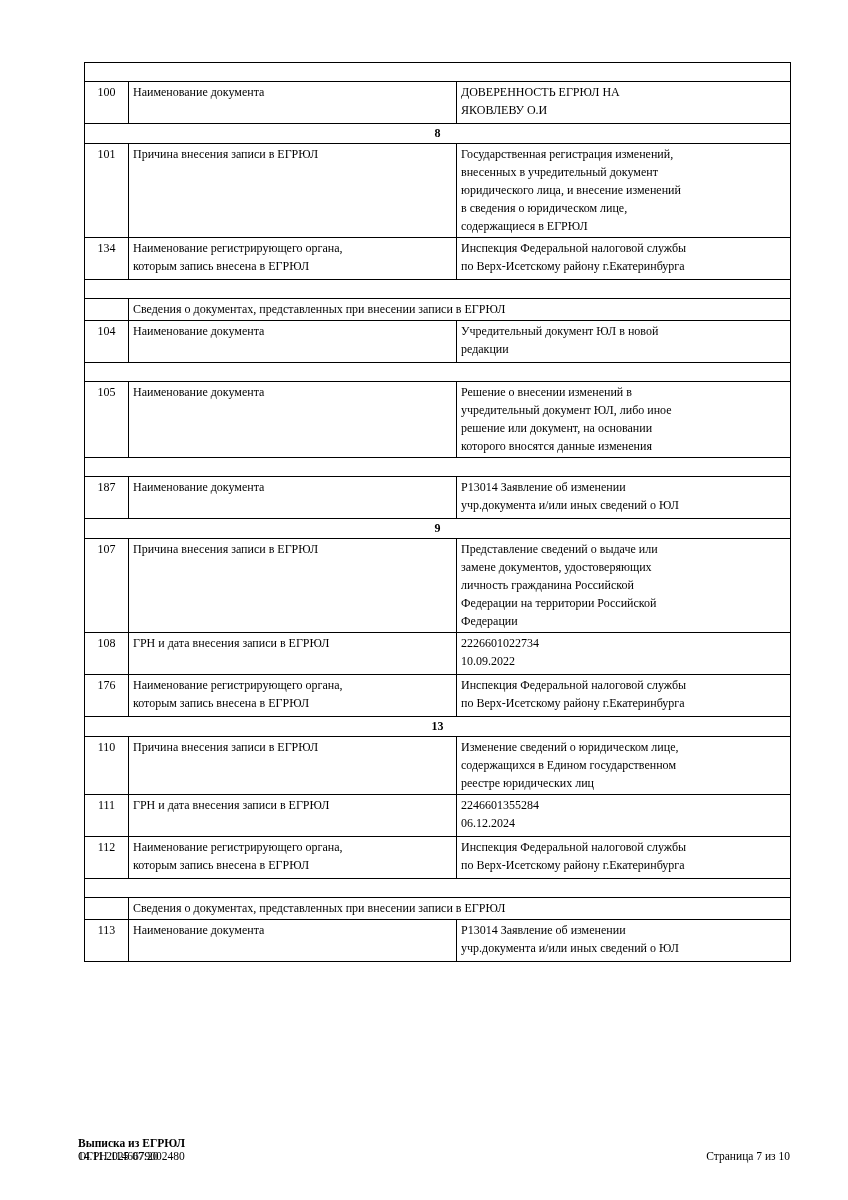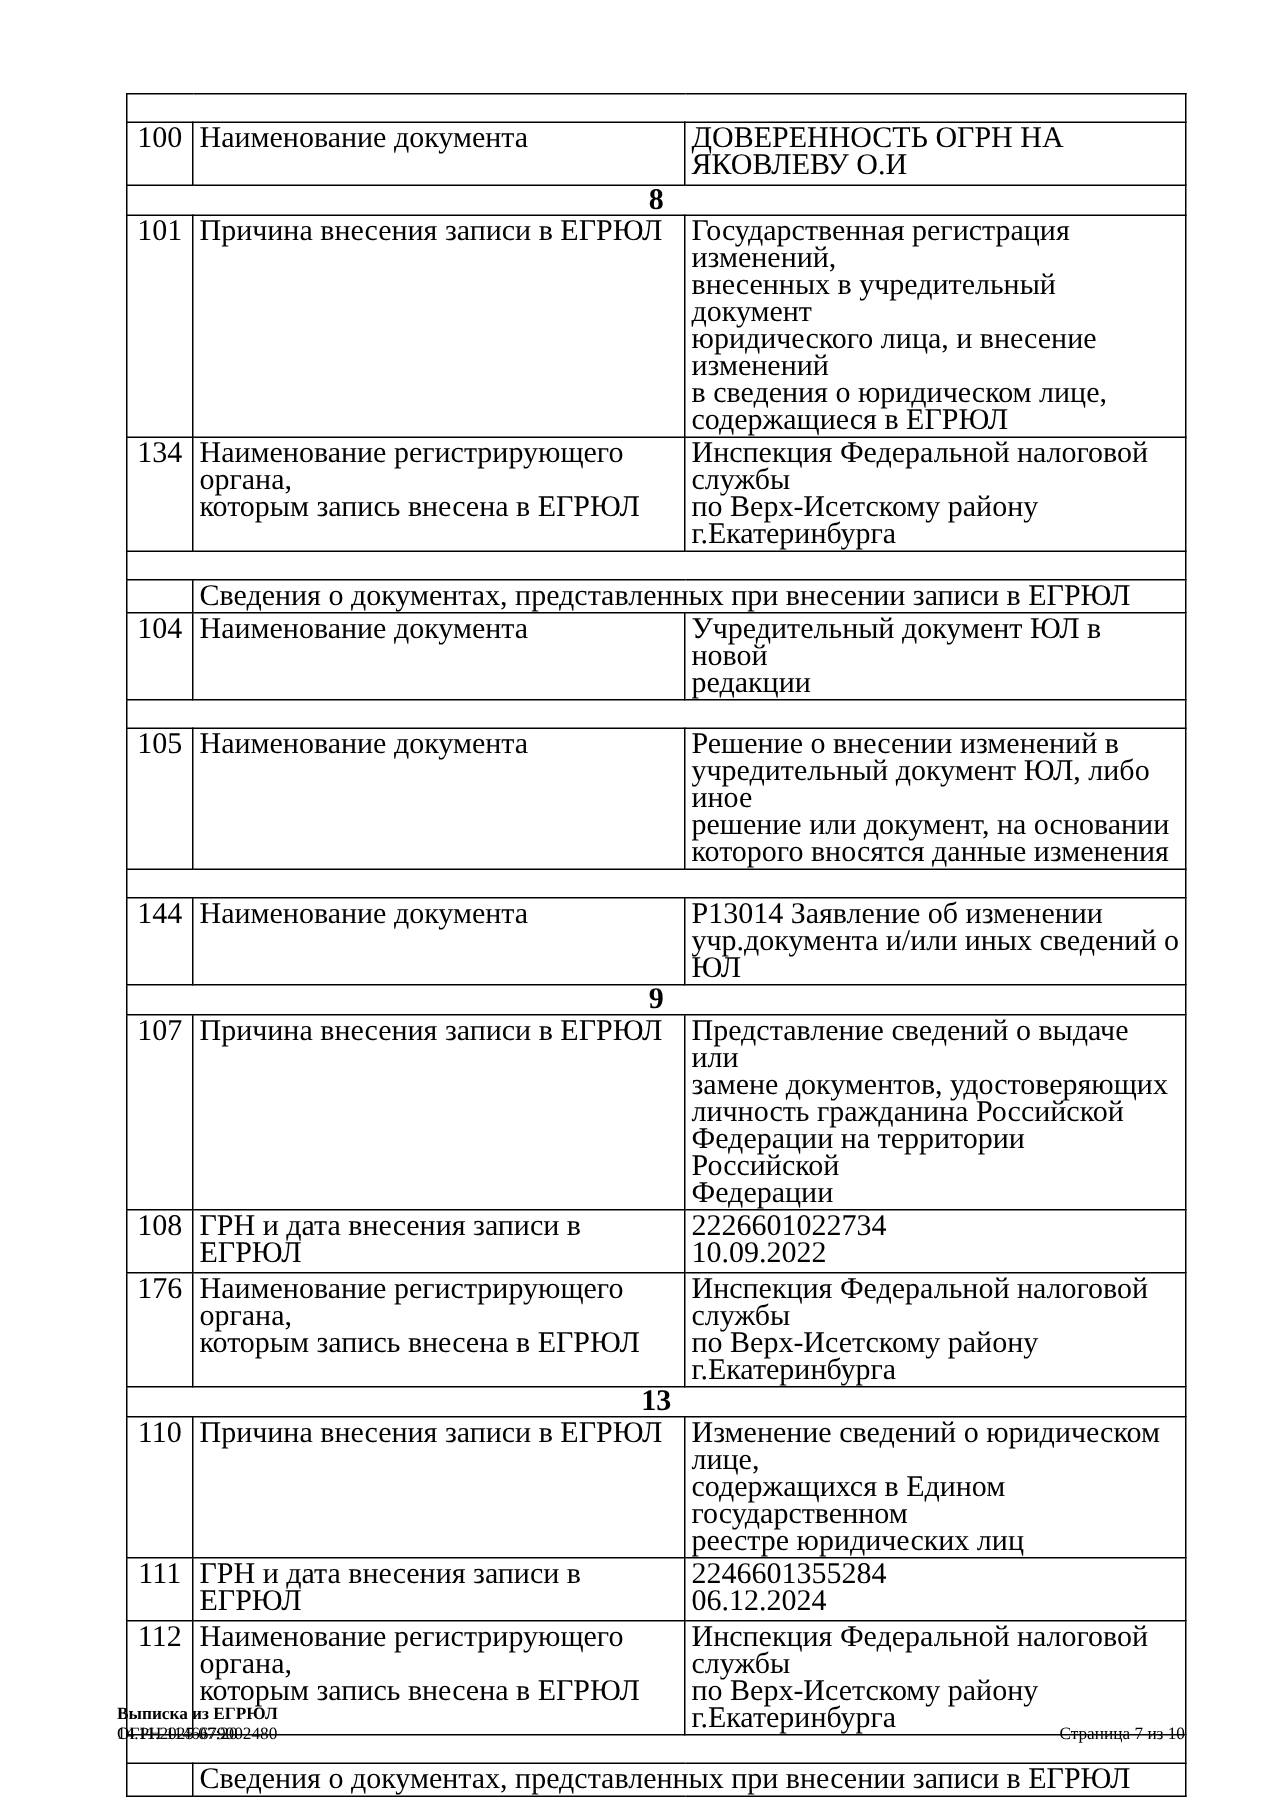--- a/index.html
+++ b/index.html
@@ -18,21 +18,21 @@
   }
   table.doc-table {
     position: absolute; left: 84px; top: 62px;
     width: 706px;
     border-collapse: collapse;
     table-layout: fixed;
   }
   table.doc-table td {
     border: 1px solid #000000;
     vertical-align: top;
-    font-size: 20px;
+    font-size: 12px;
     line-height: 18px;
     padding: 1px 4px 2px 4px;
     white-space: pre-line;
     overflow: hidden;
   }
   td.num-cell { text-align: center; padding-left: 1px; padding-right: 1px; }
   tr.data-row td { height: 42px; }
   tr.spacer-row td { height: 19px; }
   tr.section-row td {
     height: 20px;
@@ -66,21 +66,21 @@
       <col style="width:328px">
       <col style="width:334px">
     </colgroup>
     <tbody>
         <tr class="spacer-row">
           <td class="spacer-cell" colspan="3"></td>
         </tr>
         <tr class="data-row">
           <td class="num-cell">100</td>
           <td class="label-cell">Наименование документа</td>
-          <td class="value-cell">ДОВЕРЕННОСТЬ ОГРН НА
+          <td class="value-cell">ДОВЕРЕННОСТЬ ЕГРЮЛ НА
 ЯКОВЛЕВУ О.И</td>
         </tr>
         <tr class="section-row">
           <td class="section-cell" colspan="3">8</td>
         </tr>
         <tr class="data-row">
           <td class="num-cell">101</td>
           <td class="label-cell">Причина внесения записи в ЕГРЮЛ</td>
           <td class="value-cell">Государственная регистрация изменений,
 внесенных в учредительный документ
@@ -116,21 +116,21 @@
           <td class="label-cell">Наименование документа</td>
           <td class="value-cell">Решение о внесении изменений в
 учредительный документ ЮЛ, либо иное
 решение или документ, на основании
 которого вносятся данные изменения</td>
         </tr>
         <tr class="spacer-row">
           <td class="spacer-cell" colspan="3"></td>
         </tr>
         <tr class="data-row">
-          <td class="num-cell">144</td>
+          <td class="num-cell">187</td>
           <td class="label-cell">Наименование документа</td>
           <td class="value-cell">Р13014 Заявление об изменении
 учр.документа и/или иных сведений о ЮЛ</td>
         </tr>
         <tr class="section-row">
           <td class="section-cell" colspan="3">9</td>
         </tr>
         <tr class="data-row">
           <td class="num-cell">107</td>
           <td class="label-cell">Причина внесения записи в ЕГРЮЛ</td>
@@ -175,20 +175,26 @@
 которым запись внесена в ЕГРЮЛ</td>
           <td class="value-cell">Инспекция Федеральной налоговой службы
 по Верх-Исетскому району г.Екатеринбурга</td>
         </tr>
         <tr class="spacer-row">
           <td class="spacer-cell" colspan="3"></td>
         </tr>
         <tr class="subheader-row">
           <td class="num-cell"></td>
           <td class="subheader-cell" colspan="2">Сведения о документах, представленных при внесении записи в ЕГРЮЛ</td>
+        </tr>
+        <tr class="data-row">
+          <td class="num-cell">113</td>
+          <td class="label-cell">Наименование документа</td>
+          <td class="value-cell">Р13014 Заявление об изменении
+учр.документа и/или иных сведений о ЮЛ</td>
         </tr>
       </tbody>
   </table>
 
   <div class="footer">
     <div class="f-left">
       <div class="f-title">Выписка из ЕГРЮЛ</div>
       <div class="f-date">14.11.2025 07:20</div>
     </div>
     <div class="f-center">ОГРН 1146679002480</div>

